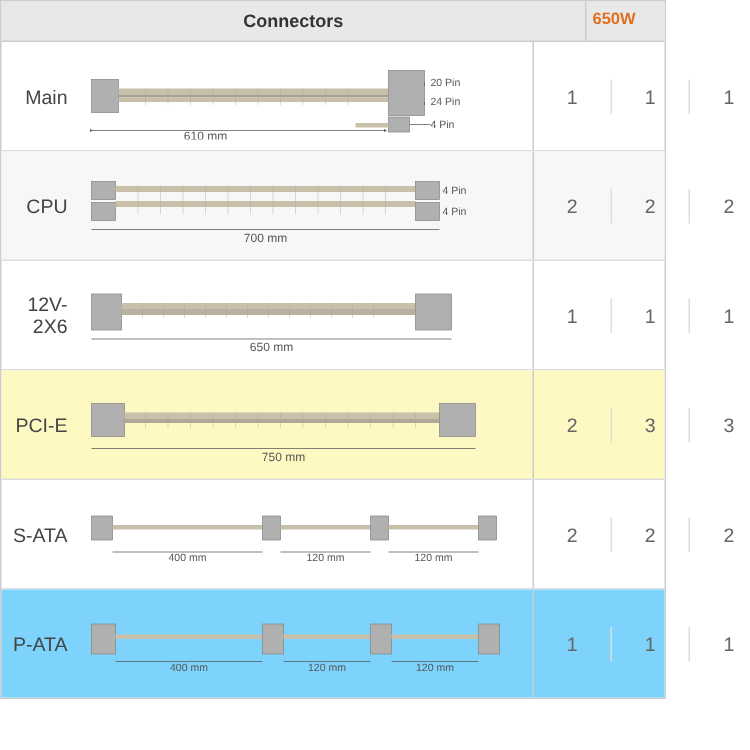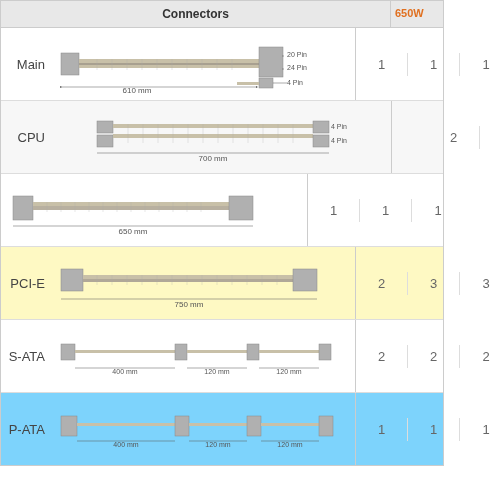--- a/index.html
+++ b/index.html
@@ -134,21 +134,21 @@
             <path d="M0,0 L4,2 L0,4 Z" fill="#555"></path>
           </marker>
         </defs>
       </svg>
     </div>
     <div class="row-value">1</div>
     <div class="row-value">1</div>
     <div class="row-value">1</div>
   </div>
 
-  <div class="data-row" style="background:#f7f7f7;gap:36px;">
+  <div class="data-row" style="background:#f7f7f7;">
     <div class="row-label">CPU</div>
     <div class="row-diagram">
       <svg class="connector-svg" width="290" height="52">
 
         <rect x="4" y="10" width="16" height="12" fill="#b0b0b0" stroke="#888" stroke-width="0.5"></rect>
         <rect x="4" y="24" width="16" height="12" fill="#b0b0b0" stroke="#888" stroke-width="0.5"></rect>
 
         <rect x="20" y="13" width="200" height="4" fill="#c8c0a8"></rect>
         <rect x="20" y="23" width="200" height="4" fill="#c8c0a8"></rect>
         <line x1="35" y1="13" x2="35" y2="32" stroke="#aaa" stroke-width="0.3"></line>
@@ -173,20 +173,21 @@
         <line x1="4" y1="42" x2="236" y2="42" stroke="#555" stroke-width="0.5"></line>
         <text x="120" y="50" font-size="8" fill="#555" text-anchor="middle">700 mm</text>
       </svg>
     </div>
     <div class="row-value">2</div>
     <div class="row-value">2</div>
     <div class="row-value">2</div>
   </div>
 
   <div class="data-row">
+    <div class="row-label">12V-2X6</div>
     <div class="row-diagram">
       <svg class="connector-svg" width="290" height="52">
 
         <rect x="4" y="12" width="20" height="24" fill="#b0b0b0" stroke="#888" stroke-width="0.5"></rect>
 
         <rect x="24" y="18" width="196" height="4" fill="#c8c0a8"></rect>
         <rect x="24" y="22" width="196" height="4" fill="#b8b0a0"></rect>
         <line x1="38" y1="18" x2="38" y2="28" stroke="#aaa" stroke-width="0.3"></line>
         <line x1="52" y1="18" x2="52" y2="28" stroke="#aaa" stroke-width="0.3"></line>
         <line x1="66" y1="18" x2="66" y2="28" stroke="#aaa" stroke-width="0.3"></line>

